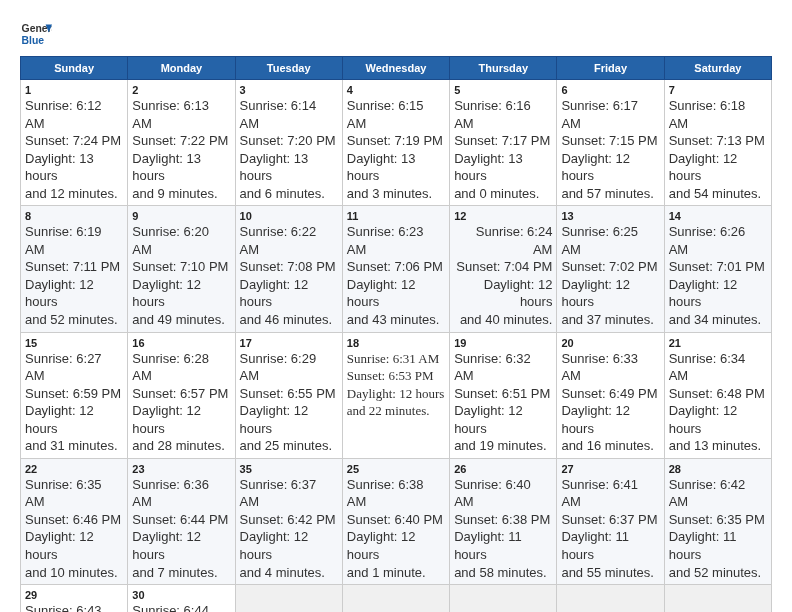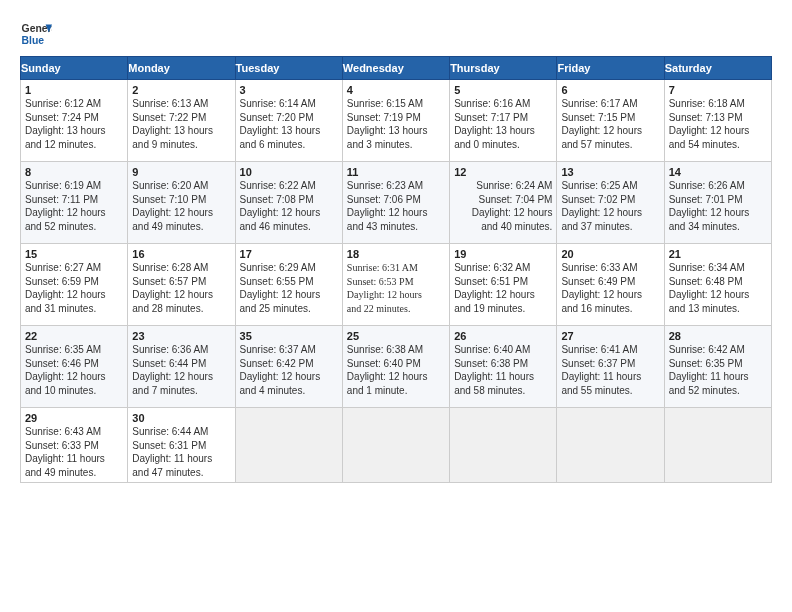--- a/index.html
+++ b/index.html
@@ -45,22 +45,22 @@
       margin-top: 2px;
     }
     .calendar {
       width: 100%;
       border-collapse: collapse;
       font-size: 9.5px;
     }
     .calendar th {
       background: #2563a8;
       color: #fff;
-      padding: 5px 0;
-      text-align: left;
+      padding: 5px 20px;
+      text-align: center;
       font-size: 11px;
       font-weight: bold;
       border: 1px solid #1a4a8a;
     }
     .calendar td {
       vertical-align: top;
       border: 1px solid #ccc;
       padding: 4px 4px 3px 4px;
       width: calc(100% / 7);
       height: 82px;
@@ -70,21 +70,21 @@
       background: #f5f7fa;
     }
     .day-num {
       font-size: 11px;
       font-weight: bold;
       color: #222;
       display: block;
       margin-bottom: 1px;
     }
     .day-info {
-      font-size: 10px;
+      font-size: 13px;
       color: #333;
       line-height: 1.35;
     }
     .empty-cell {
       background: #f0f0f0 !important;
     }
     .last-row td {
       height: 68px;
     }
   </style>

